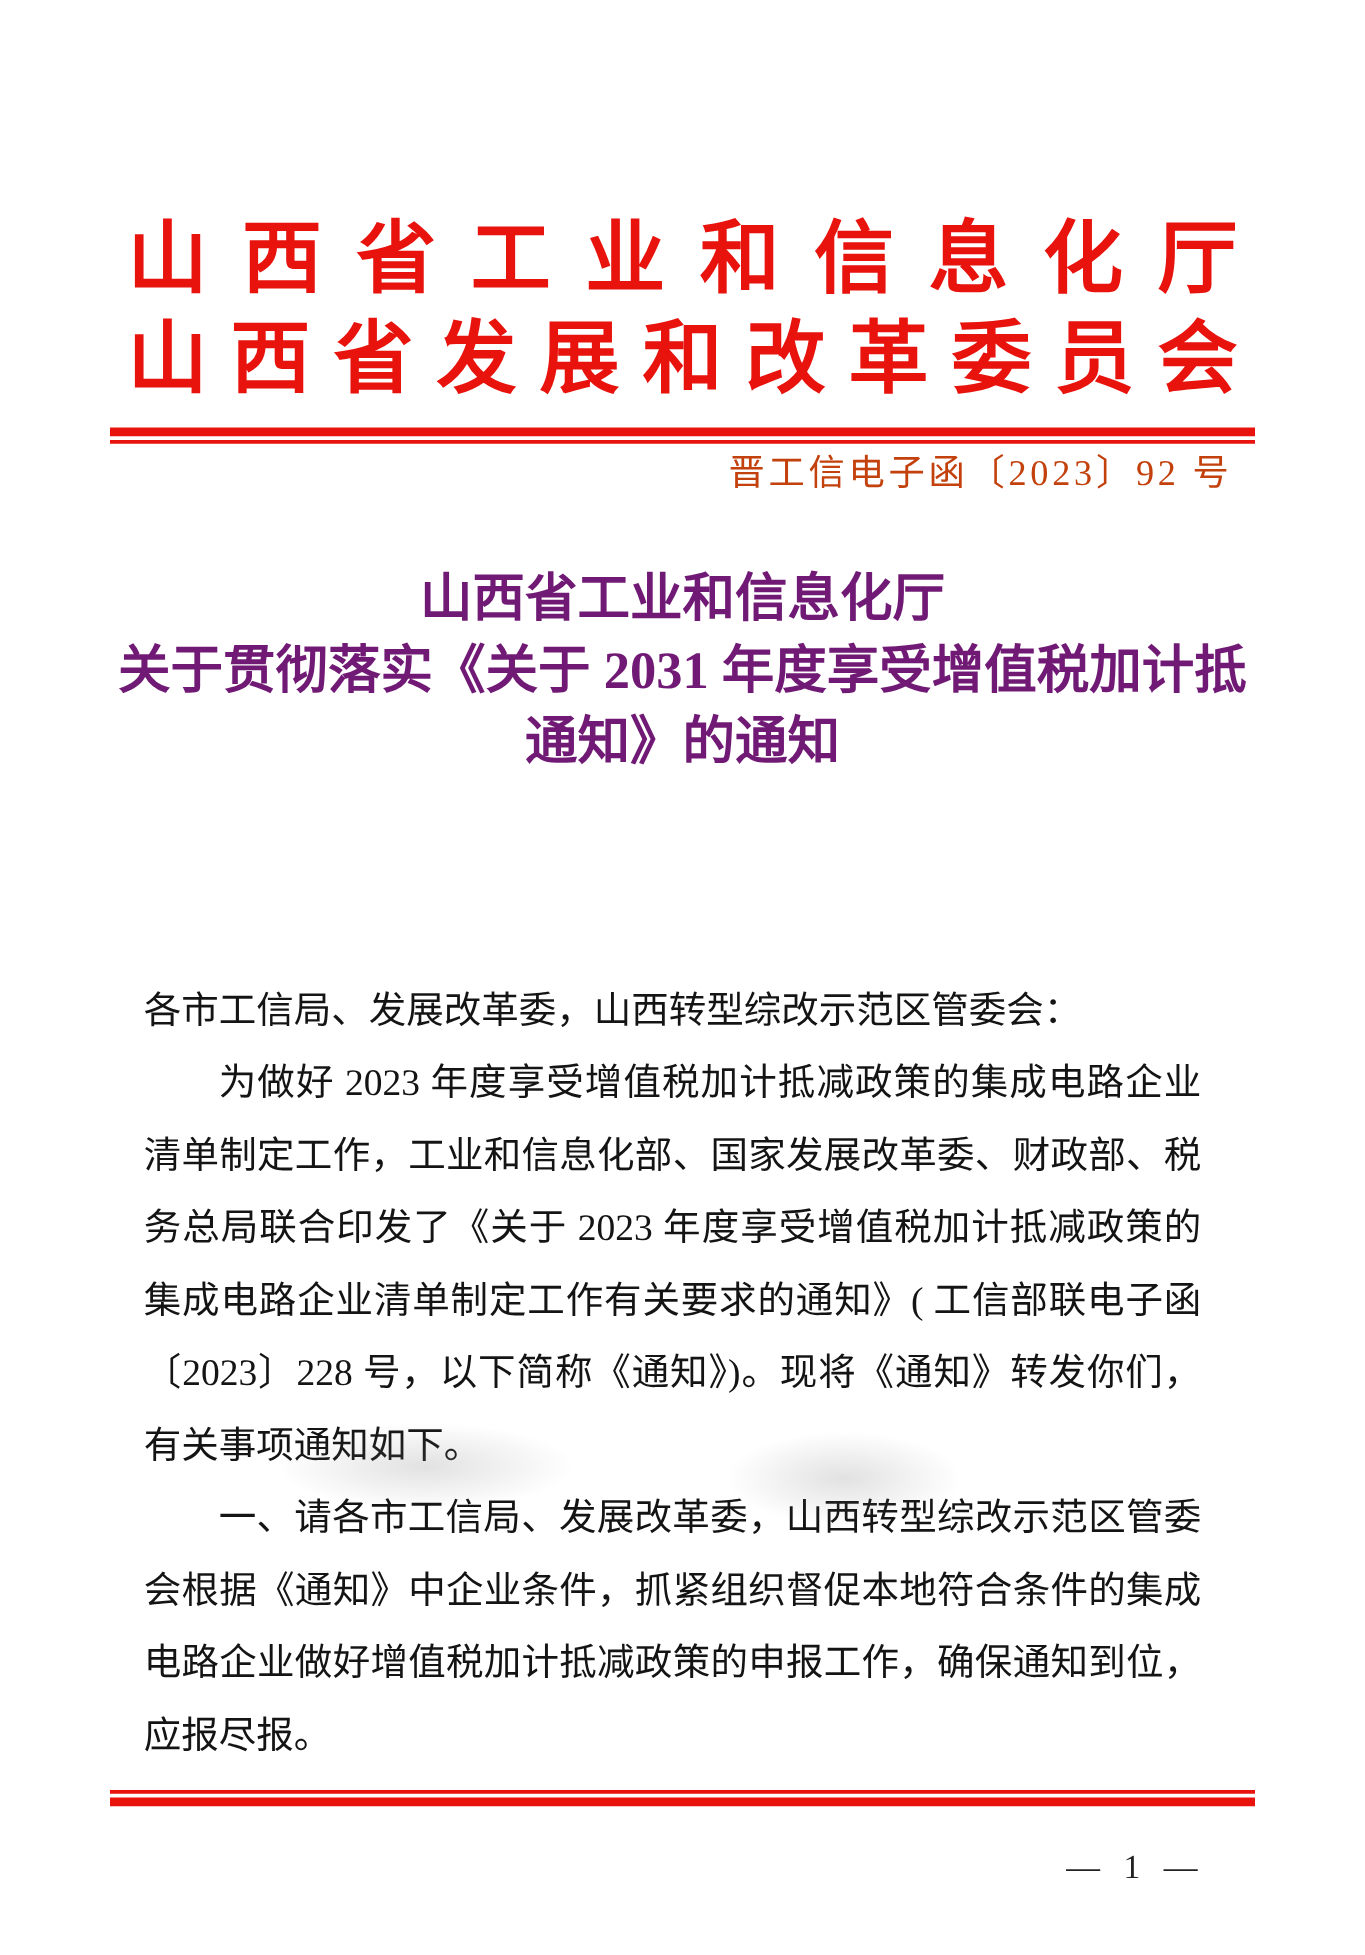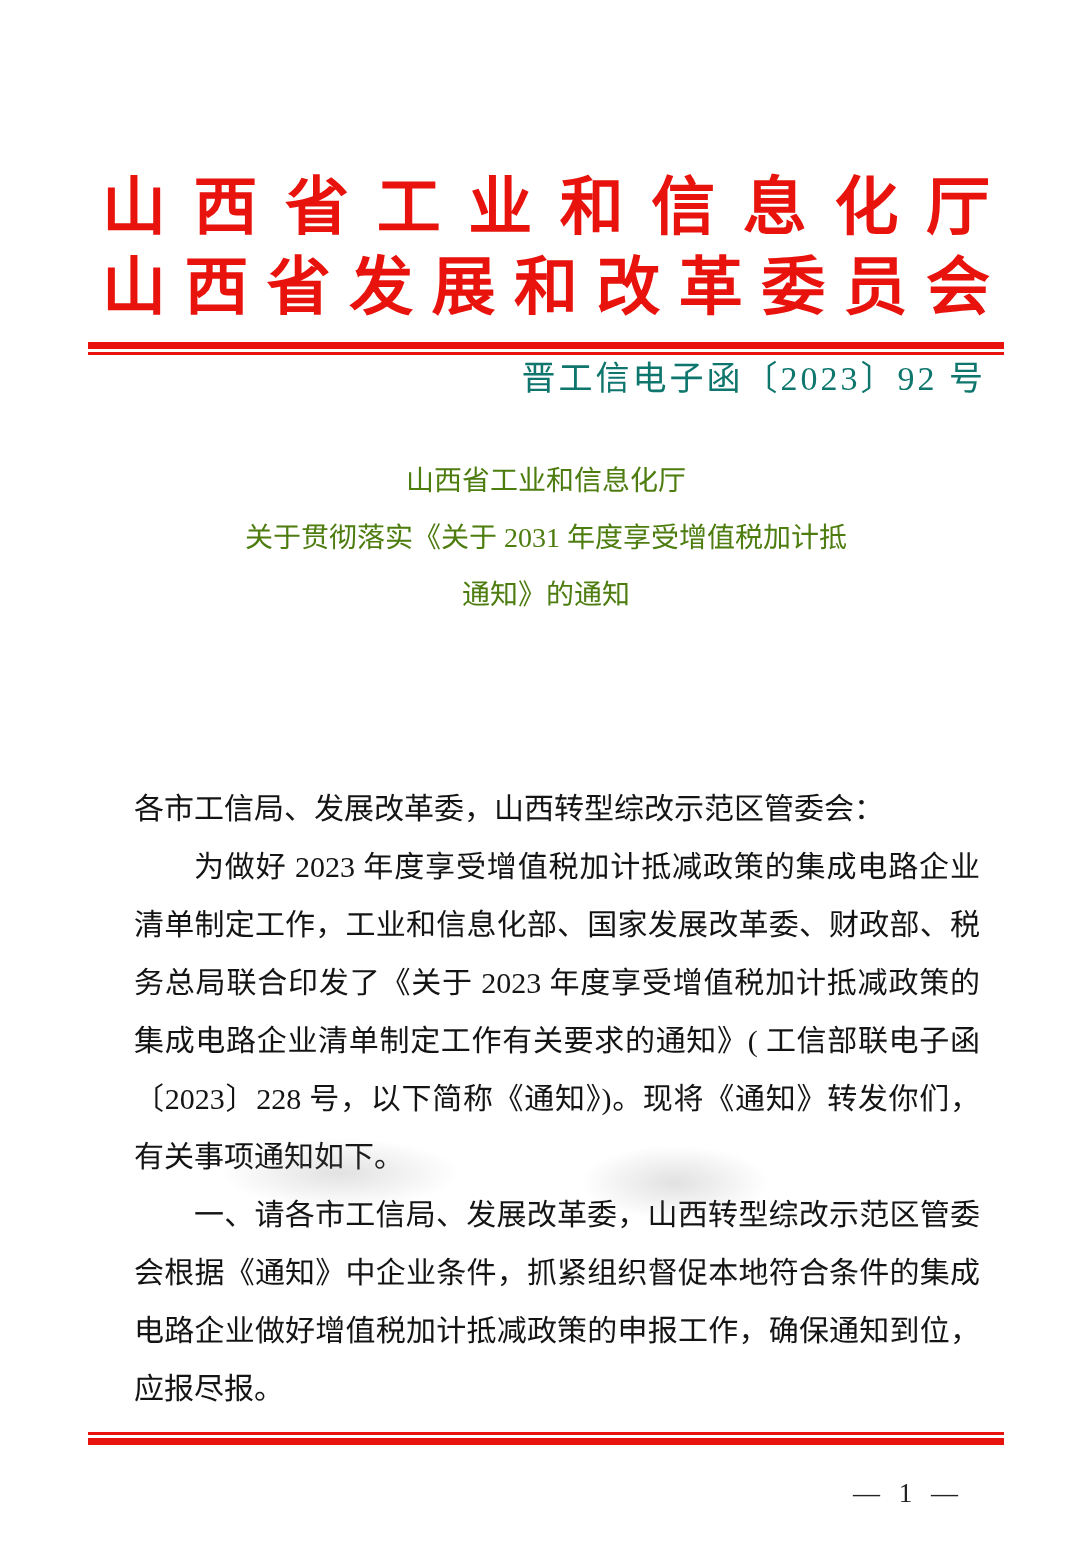--- a/index.html
+++ b/index.html
@@ -46,44 +46,44 @@
   .rule-bottom { top: 1432px; }
   .bar-thick { height: 7px; background: #e8130d; }
   .bar-thin  { height: 3px; background: #e8130d; }
   .bar-gap   { height: 3px; background: transparent; }
 
   
   .doc-number {
     position: absolute;
     top: 358px;
     right: 106px;
-    font-size: 34px;
+    font-size: 29px;
     line-height: 42px;
     letter-spacing: 3px;
-    color: #0f766e;
+    color: #c2410c;
   }
 
   
   .title {
     position: absolute;
     top: 452px;
     left: 90px;
     width: 912px;
     text-align: center;
-    font-weight: 400;
-    font-size: 28px;
+    font-weight: 700;
+    font-size: 42px;
     line-height: 57px;
-    color: #4d7c0f;
+    color: #701a75;
   }
 
   
   .body-text {
     position: absolute;
     top: 780px;
-    left: 134px;
+    left: 115px;
     width: 846px;
     font-size: 30px;
     line-height: 58px;
     text-align: justify;
     color: #141414;
   }
   .body-text p { margin: 0; }
   .body-text p.para { text-indent: 2em; }
 
   

